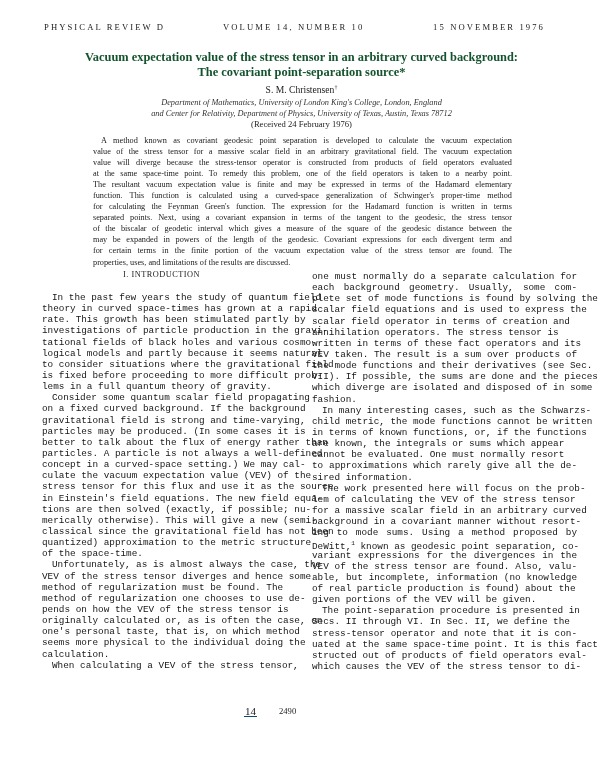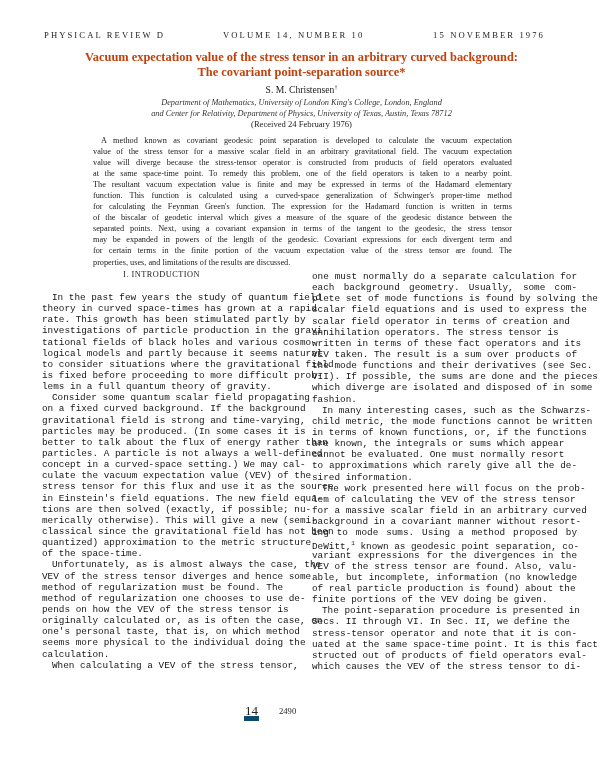--- a/index.html
+++ b/index.html
@@ -1,27 +1,27 @@
 <!DOCTYPE html>
 <html><head>
 <meta charset="utf-8">
 <style>
   html, body { margin: 0; padding: 0; background: #ffffff; }
   body { width: 603px; height: 766px; position: relative; overflow: hidden; color: #141414; }
   .page { position: absolute; left: 0; top: 0; width: 603px; height: 766px; background: #fff; }
 
   .running-head { position: absolute; top: 22px; left: 44px; right: 58px; height: 14px;
-    font-family: "Liberation Serif", serif; font-size: 8.6px; letter-spacing: 2.1px; color: #222; margin-top: 8px; }
+    font-family: "Liberation Serif", serif; font-size: 8.6px; letter-spacing: 2.1px; color: #222; }
   .running-head span { position: absolute; top: 0; white-space: nowrap; }
   .rh-journal { left: 0; }
   .rh-volume { left: 179px; }
   .rh-date { right: 0; }
 
   .title { position: absolute; top: 50px; left: 20px; right: 20px; text-align: center;
-    font-family: "Liberation Serif", serif; font-weight: bold; font-size: 12.4px; line-height: 15px; color: #c2410c; }
+    font-family: "Liberation Serif", serif; font-weight: bold; font-size: 12.4px; line-height: 15px; color: #14532d; }
   .author { position: absolute; top: 84px; left: 0; right: 0; text-align: center;
     font-family: "Liberation Serif", serif; font-size: 9.6px; color: #222; }
   .author sup { font-size: 6px; }
   .affil { position: absolute; left: 0; right: 0; text-align: center;
     font-family: "Liberation Serif", serif; font-style: italic; font-size: 8.3px; color: #333; }
   .affil1 { top: 98px; }
   .affil2 { top: 109px; }
   .received { position: absolute; top: 119px; left: 0; right: 0; text-align: center;
     font-family: "Liberation Serif", serif; font-size: 8.6px; color: #222; }
 
@@ -38,21 +38,21 @@
   .col { position: absolute; font-family: "Liberation Mono", "DejaVu Sans Mono", monospace;
     font-size: 9.35px; line-height: 11.15px; color: #161616; }
   .col-left { top: 292px; left: 42px; width: 257px; }
   .col-right { top: 271px; left: 312px; width: 265px; }
   .col .line { display: block; white-space: nowrap; height: 11.15px; text-align: justify; text-align-last: justify; }
   .col .line.last { text-align-last: left; }
   .col .line.indent { padding-left: 10px; }
   sup.ref { font-size: 6px; vertical-align: 4px; }
 
   .footer-vol { position: absolute; top: 706px; left: 244px; font-family: "Liberation Serif", serif;
-    font-size: 13px; color: #222; border-bottom: 5px solid #0c4a6e; line-height: 10px; padding: 0 1px; }
+    font-size: 11px; color: #222; border-bottom: 1px solid #0c4a6e; line-height: 10px; padding: 0 1px; }
   .footer-page { position: absolute; top: 706px; left: 279px; font-family: "Liberation Serif", serif;
     font-size: 8.6px; color: #222; line-height: 10px; }
 </style>
 </head>
 <body>
 
 <div class="page">
 
   <div class="running-head">
     <span class="rh-journal">PHYSICAL REVIEW D</span>
@@ -74,22 +74,22 @@
   <div class="received">(Received 24 February 1976)</div>
 
   <div class="abstract" id="abstract">
       <span class="line first">A method known as covariant geodesic point separation is developed to calculate the vacuum expectation</span>
       <span class="line">value of the stress tensor for a massive scalar field in an arbitrary gravitational field. The vacuum expectation</span>
       <span class="line">value will diverge because the stress-tensor operator is constructed from products of field operators evaluated</span>
       <span class="line">at the same space-time point. To remedy this problem, one of the field operators is taken to a nearby point.</span>
       <span class="line">The resultant vacuum expectation value is finite and may be expressed in terms of the Hadamard elementary</span>
       <span class="line">function. This function is calculated using a curved-space generalization of Schwinger's proper-time method</span>
       <span class="line">for calculating the Feynman Green's function. The expression for the Hadamard function is written in terms</span>
+      <span class="line">separated points. Next, using a covariant expansion in terms of the tangent to the geodesic, the stress tensor</span>
       <span class="line">of the biscalar of geodetic interval which gives a measure of the square of the geodesic distance between the</span>
-      <span class="line">separated points. Next, using a covariant expansion in terms of the tangent to the geodesic, the stress tensor</span>
       <span class="line">may be expanded in powers of the length of the geodesic. Covariant expressions for each divergent term and</span>
       <span class="line">for certain terms in the finite portion of the vacuum expectation value of the stress tensor are found. The</span>
       <span class="line last">properties, uses, and limitations of the results are discussed.</span>
     </div>
 
   <div class="section-heading">I. INTRODUCTION</div>
 
   <div class="col col-left" id="col-left">
       <span class="line indent">In the past few years the study of quantum field</span>
       <span class="line">theory in curved space-times has grown at a rapid</span>
@@ -149,21 +149,21 @@
       <span class="line indent">The work presented here will focus on the prob-</span>
       <span class="line last">lem of calculating the VEV of the stress tensor</span>
       <span class="line">for a massive scalar field in an arbitrary curved</span>
       <span class="line">background in a covariant manner without resort-</span>
       <span class="line">ing to mode sums.  Using a method proposed by</span>
       <span class="line"><span>DeWitt,</span><sup class="ref">1</sup><span> known as geodesic point separation, co-</span></span>
       <span class="line">variant expressions for the divergences in the</span>
       <span class="line">VEV of the stress tensor are found.  Also, valu-</span>
       <span class="line">able, but incomplete, information (no knowledge</span>
       <span class="line last">of real particle production is found) about the</span>
-      <span class="line last">finite portions of the VEV doing be given.</span>
+      <span class="line last">given portions of the VEV will be given.</span>
       <span class="line indent">The point-separation procedure is presented in</span>
       <span class="line last">Secs. II through VI.  In Sec. II, we define the</span>
       <span class="line">stress-tensor operator and note that it is con-</span>
       <span class="line">uated at the same space-time point.  It is this fact</span>
       <span class="line">structed out of products of field operators eval-</span>
       <span class="line">which causes the VEV of the stress tensor to di-</span>
     </div>
 
   <div class="footer-vol">14</div>
   <div class="footer-page">2490</div>

